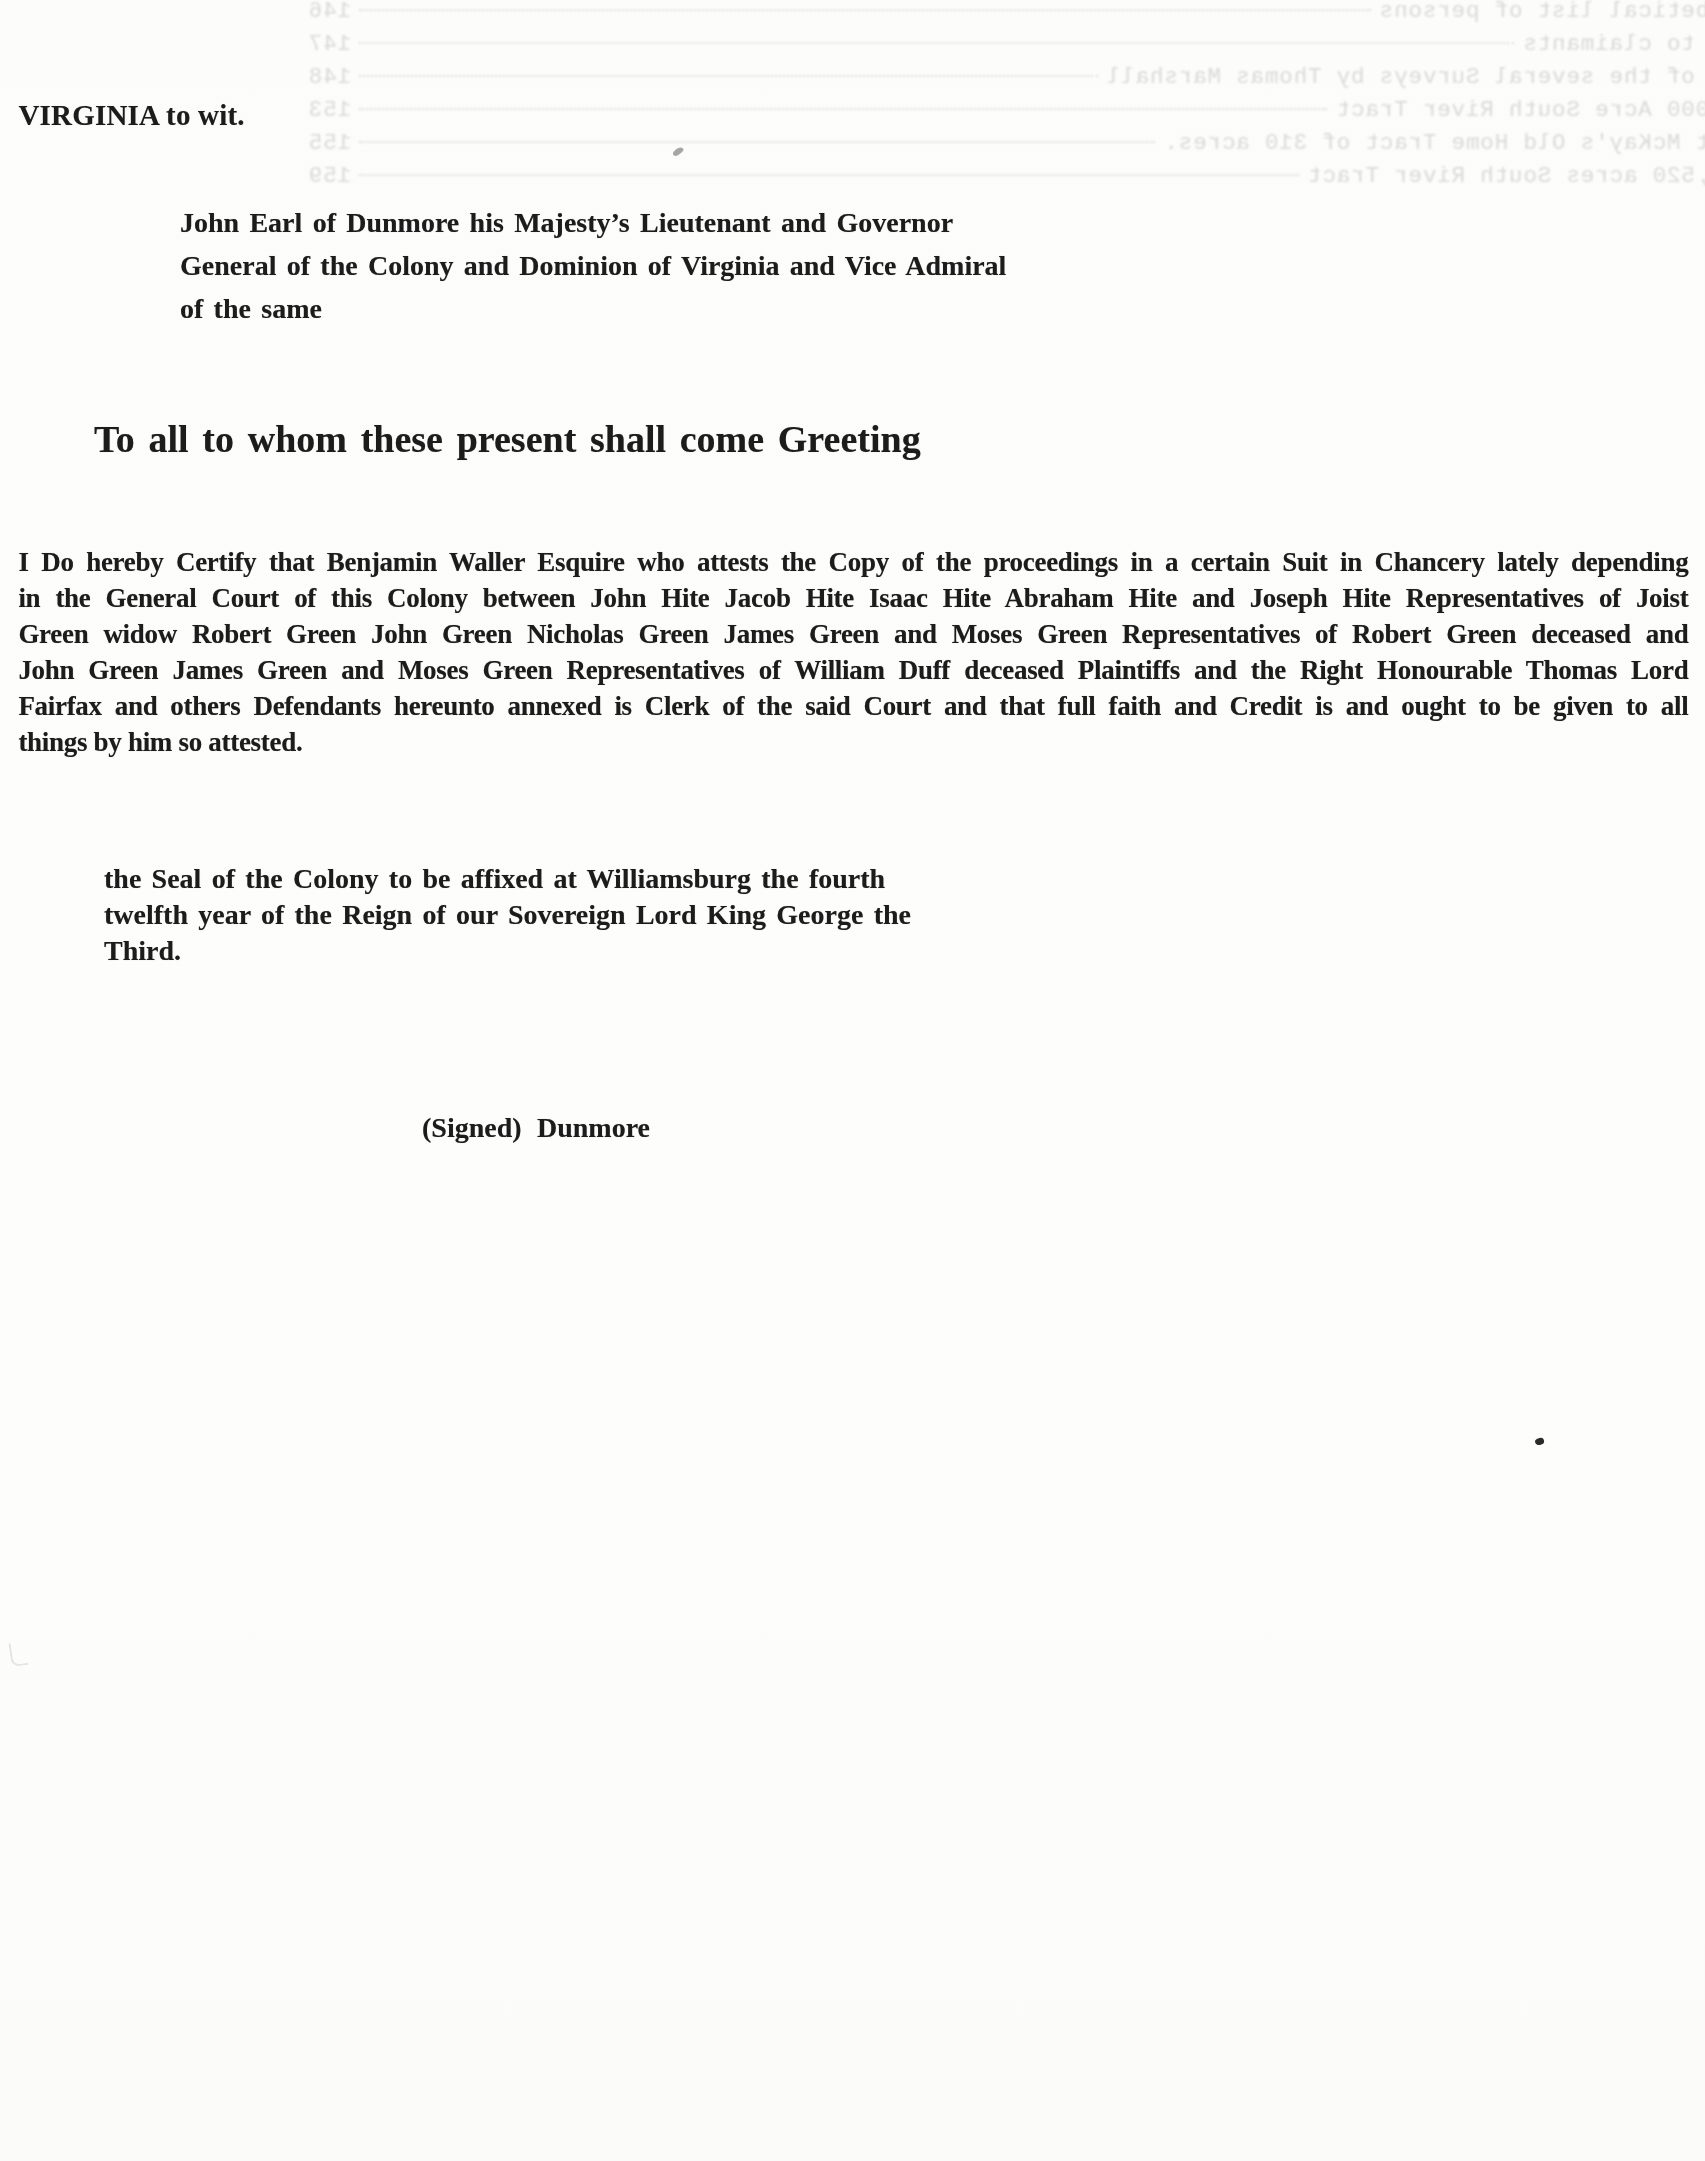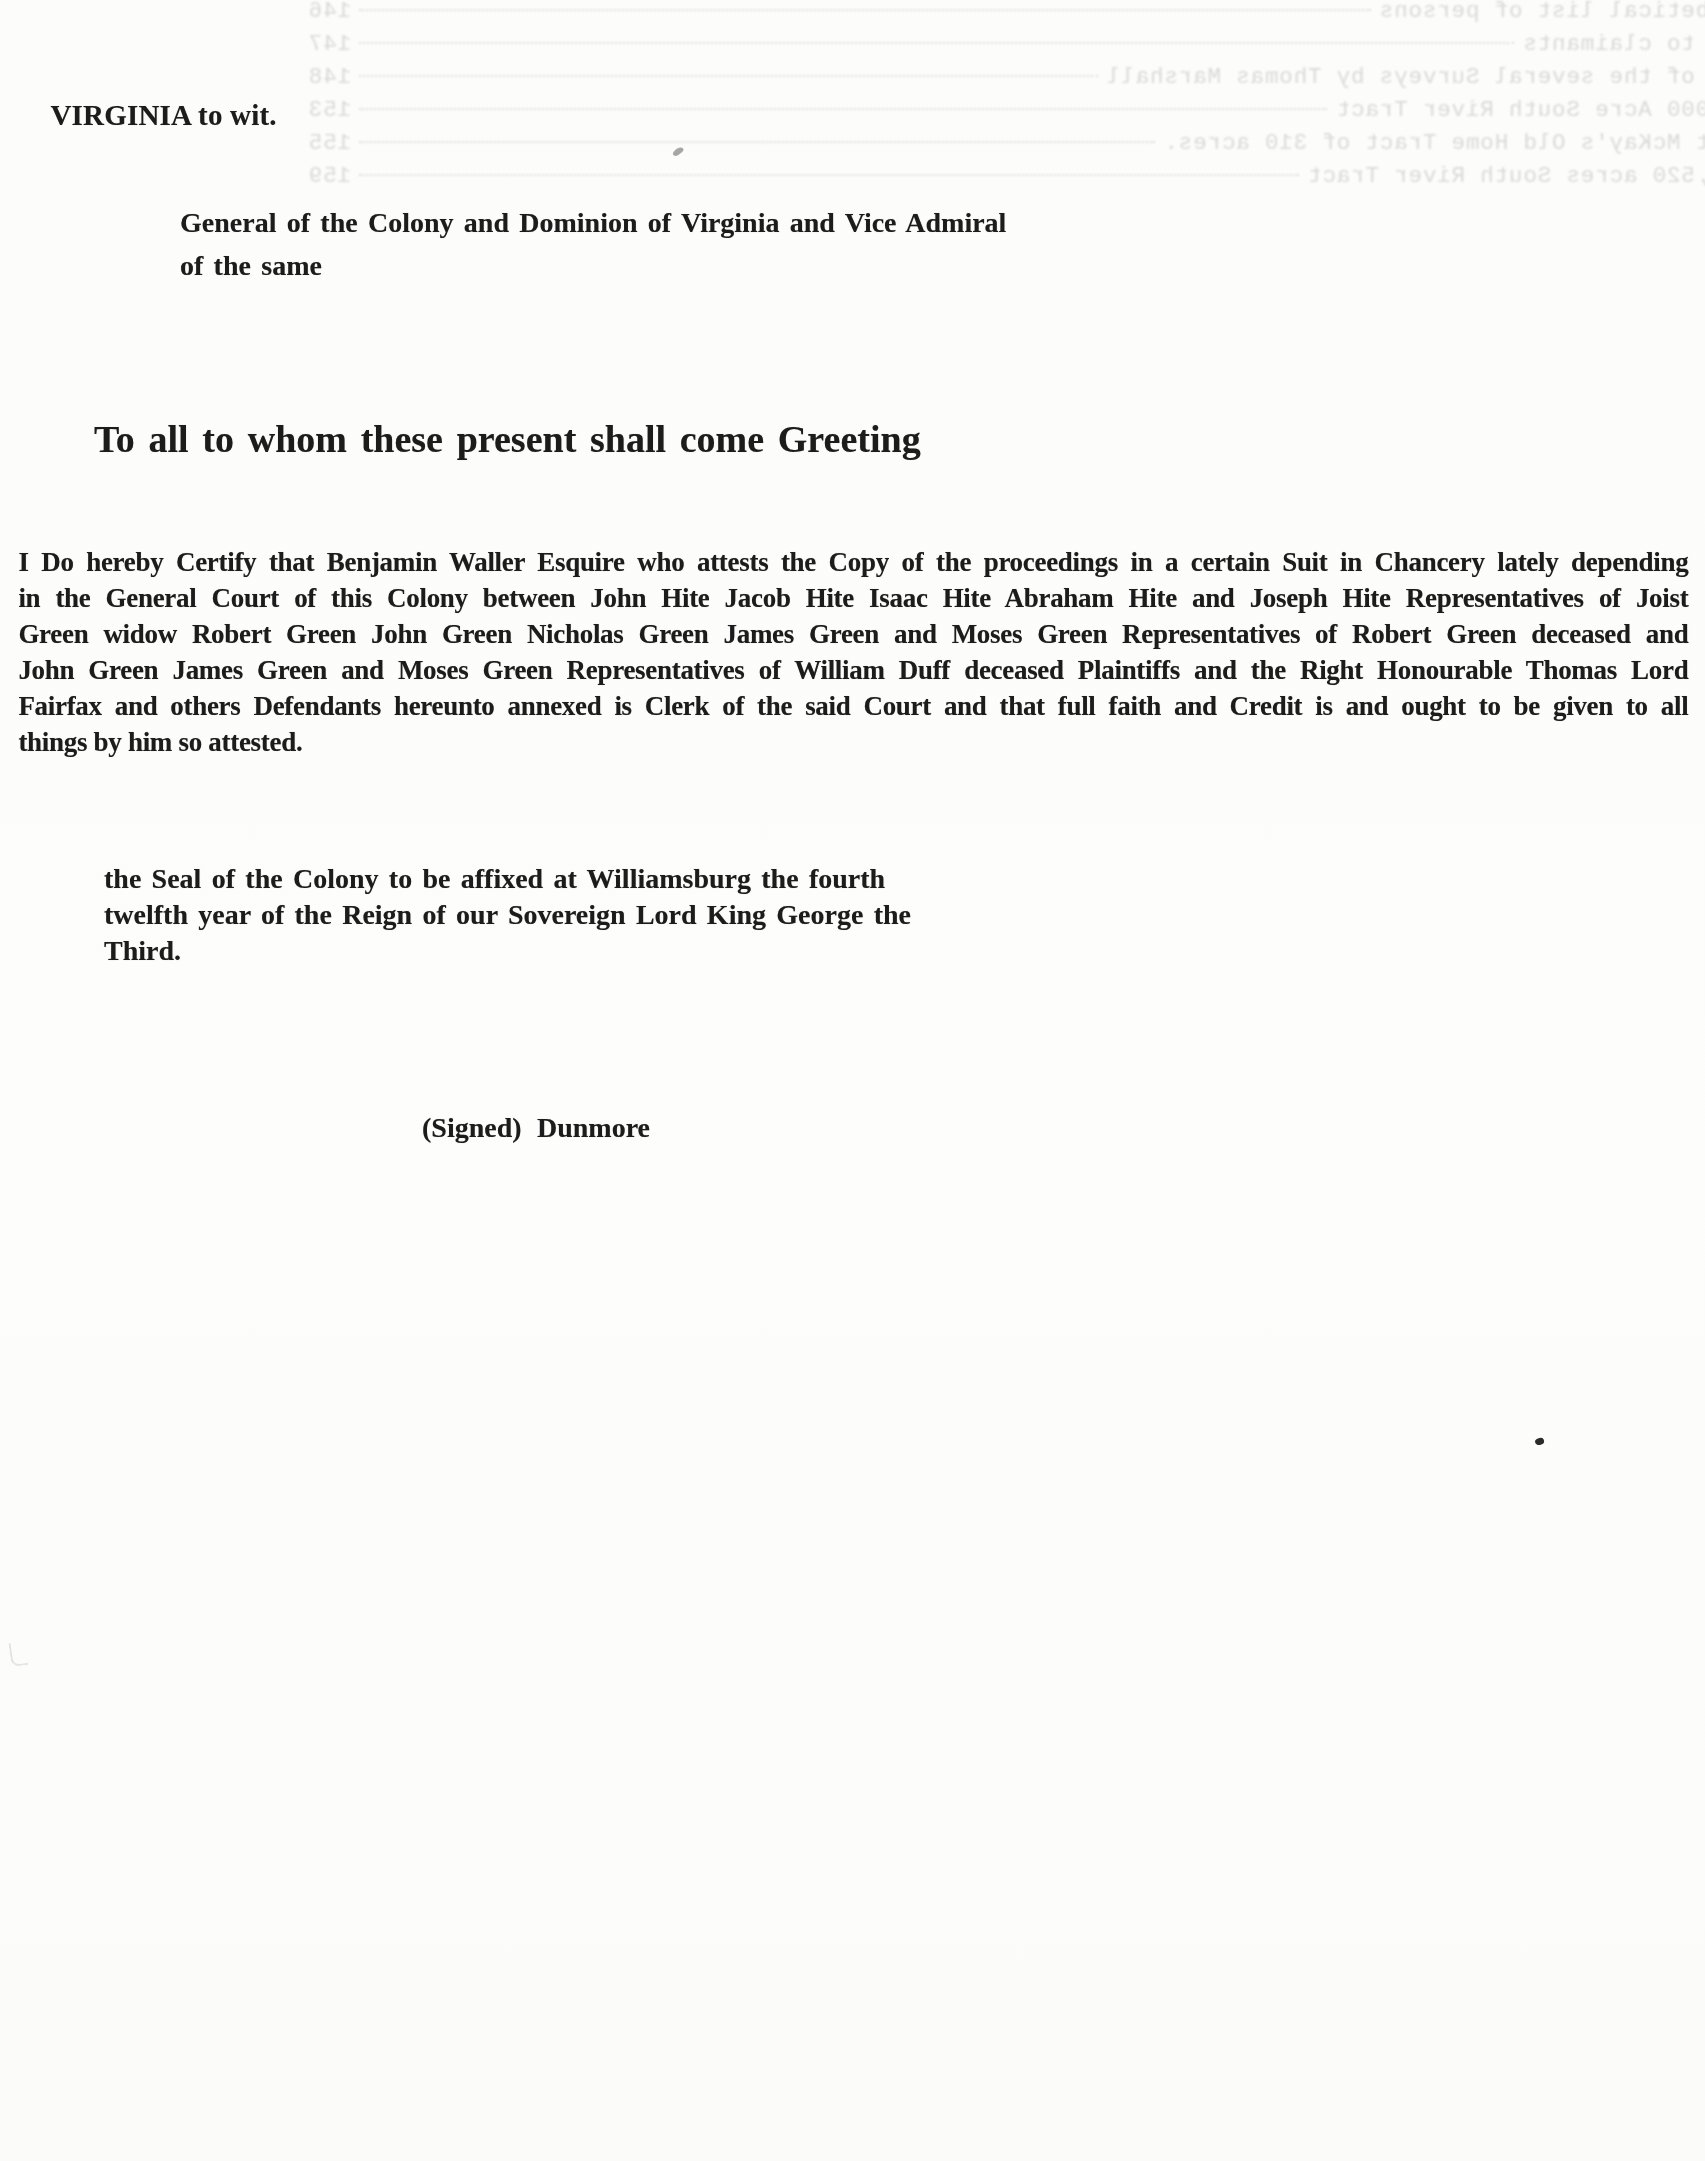--- a/index.html
+++ b/index.html
@@ -49,21 +49,20 @@
 
   
   .heading {
     position: absolute;
     left: 18.4px;
     top: 99px;
     font-size: 29px;
     font-weight: 700;
     letter-spacing: 0.2px;
     text-shadow: 0 0 0.8px rgba(0,0,0,0.35);
-    margin-left: 32px;
   }
 
   .salutation {
     position: absolute;
     left: 180px;
     top: 201px;
     width: 963px;
     font-size: 28px;
     font-weight: 700;
     line-height: 43px;
@@ -195,20 +194,21 @@
       <span class="bleed-leader"></span>
       <span class="bleed-page">159</span>
     </div>
   </div>
 
   <div class="ink-fleck"></div>
 
   <div class="heading">VIRGINIA to wit.</div>
 
   <div class="salutation">
+    <div>John Earl of Dunmore his Majesty’s Lieutenant and Governor</div>
     <div>General of the Colony and Dominion of Virginia and Vice Admiral</div>
     <div>of the same</div>
   </div>
 
   <div class="greeting">To all to whom these present shall come Greeting</div>
 
   <div class="certification">
     <div class="cert-line">I Do hereby Certify that Benjamin Waller Esquire who attests the Copy of the proceedings in a certain Suit in Chancery lately depending</div>
     <div class="cert-line">in the General Court of this Colony between John Hite Jacob Hite Isaac Hite Abraham Hite and Joseph Hite Representatives of Joist</div>
     <div class="cert-line">Green widow Robert Green John Green Nicholas Green James Green and Moses Green Representatives of Robert Green deceased and</div>

